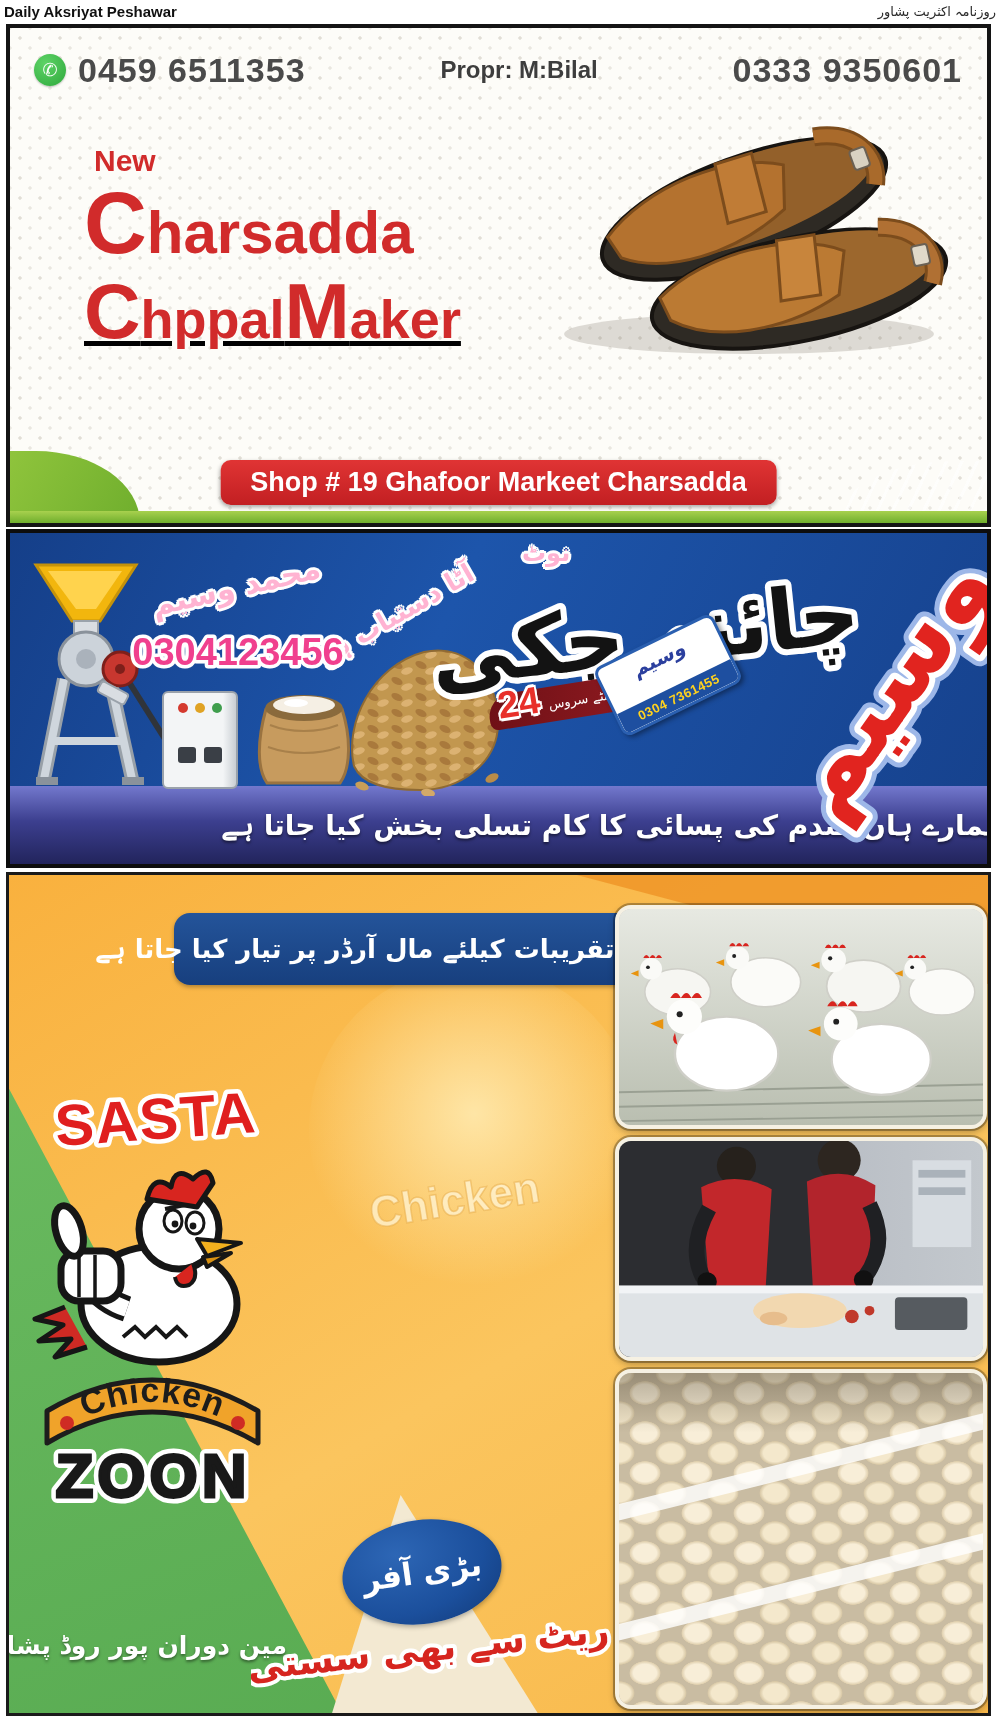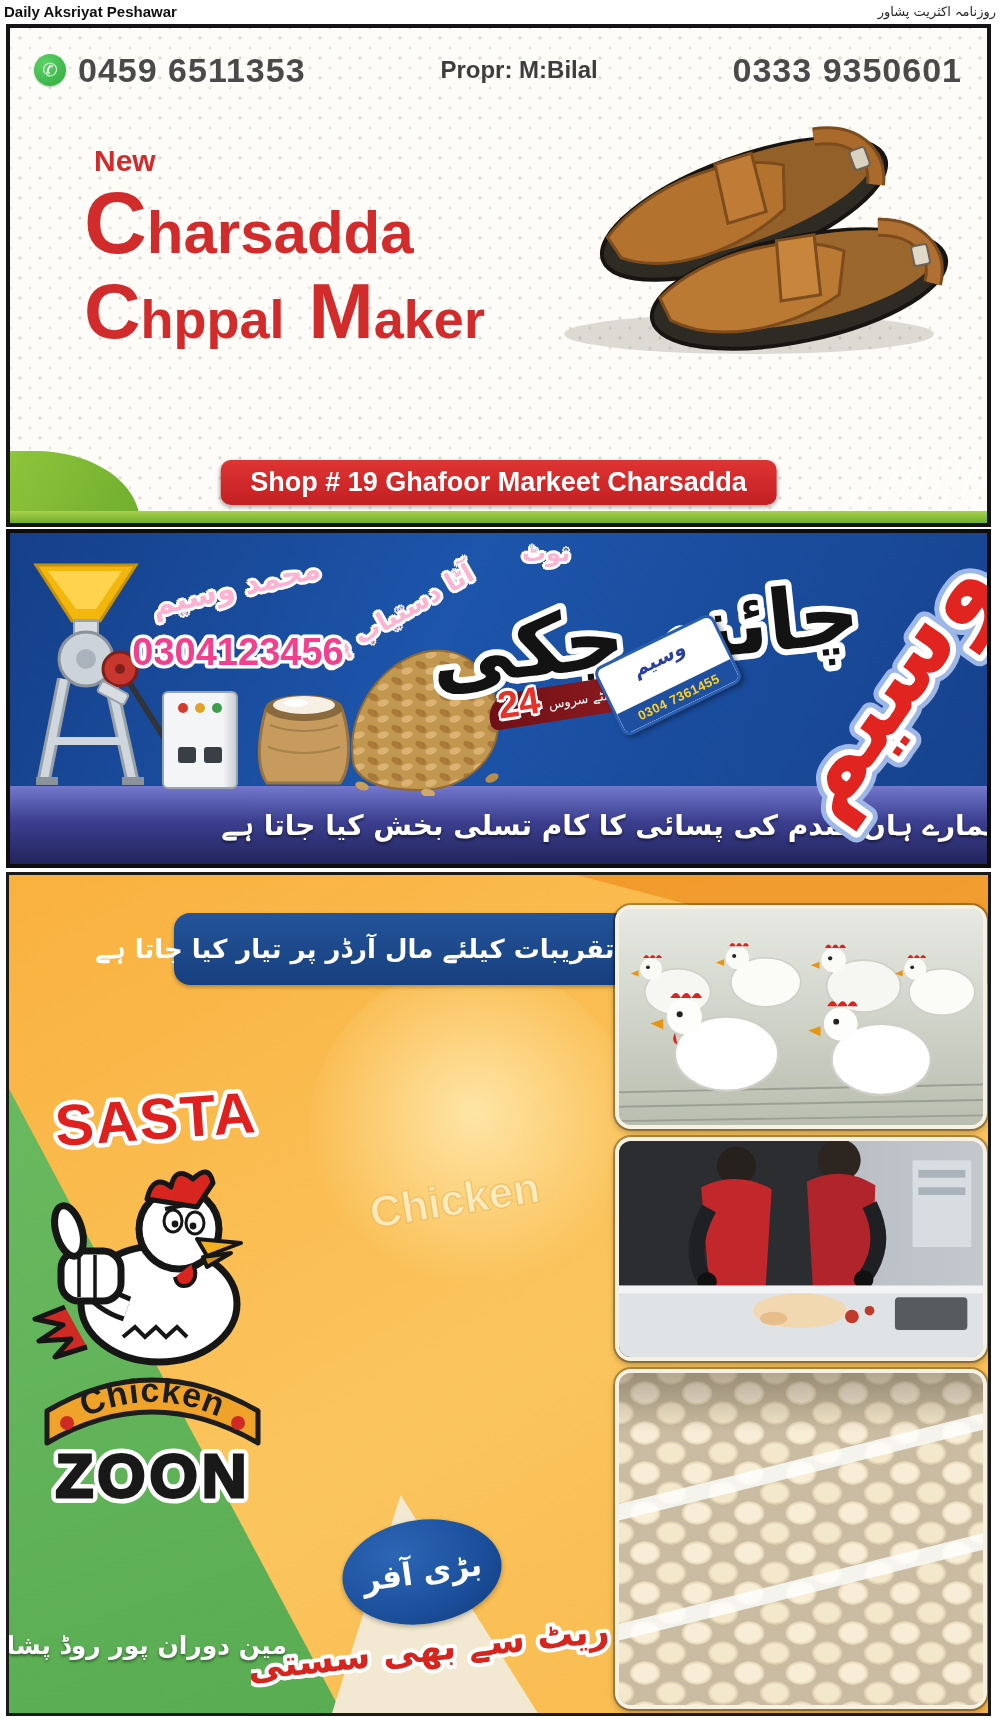--- a/index.html
+++ b/index.html
@@ -22,21 +22,21 @@
   .ad1-phones{left:24px;top:16px;width:928px;height:52px;display:flex;align-items:center;justify-content:space-between;}
   .wa-wrap{display:flex;align-items:center;gap:12px;}
   .wa-icon{width:32px;height:32px;border-radius:50%;background:radial-gradient(circle at 35% 30%,#5dd366,#2fa83c);
            display:flex;align-items:center;justify-content:center;color:#fff;font-size:18px;box-shadow:0 1px 2px rgba(0,0,0,.25);}
   .big-num{font-size:34px;font-weight:bold;color:#4a4a4a;letter-spacing:1px;}
   .propr{font-size:24px;font-weight:bold;color:#3d3d3d;}
   .brand{left:74px;top:116px;}
   .brand-new{font-size:30px;font-weight:bold;color:#d12b2b;margin-left:10px;}
   .brand-l1{font-size:60px;font-weight:bold;color:#d12b2b;line-height:1.04;}
   .brand-l1::first-letter,.bw::first-letter{font-size:1.45em;}
-  .brand-l2{display:flex;gap:24px;}
+  .brand-l2{display:flex;gap:0;text-decoration:underline;}
   .bw{font-size:54px;font-weight:bold;color:#d12b2b;line-height:1.1;}
   .sandals{right:18px;top:66px;width:470px;height:280px;}
   .shopbar{left:50%;transform:translateX(-50%);bottom:18px;background:linear-gradient(#e03434,#c21f22);
            color:#fff;font-size:27px;font-weight:bold;padding:7px 30px;border-radius:10px;
            box-shadow:0 2px 4px rgba(0,0,0,.35);white-space:nowrap;}
   .grn-strip{left:0;right:0;bottom:0;height:12px;background:linear-gradient(#a8d14e,#6fae2d);}
   .grn-l{left:0;bottom:0;width:130px;height:72px;background:linear-gradient(120deg,#8fc43c,#6fae2d);
          border-top-right-radius:130px 90px;}
   .grn-r{right:0;bottom:0;width:150px;height:62px;background:linear-gradient(240deg,#a7cf4a,#7cb433);
          border-top-left-radius:150px 80px;

